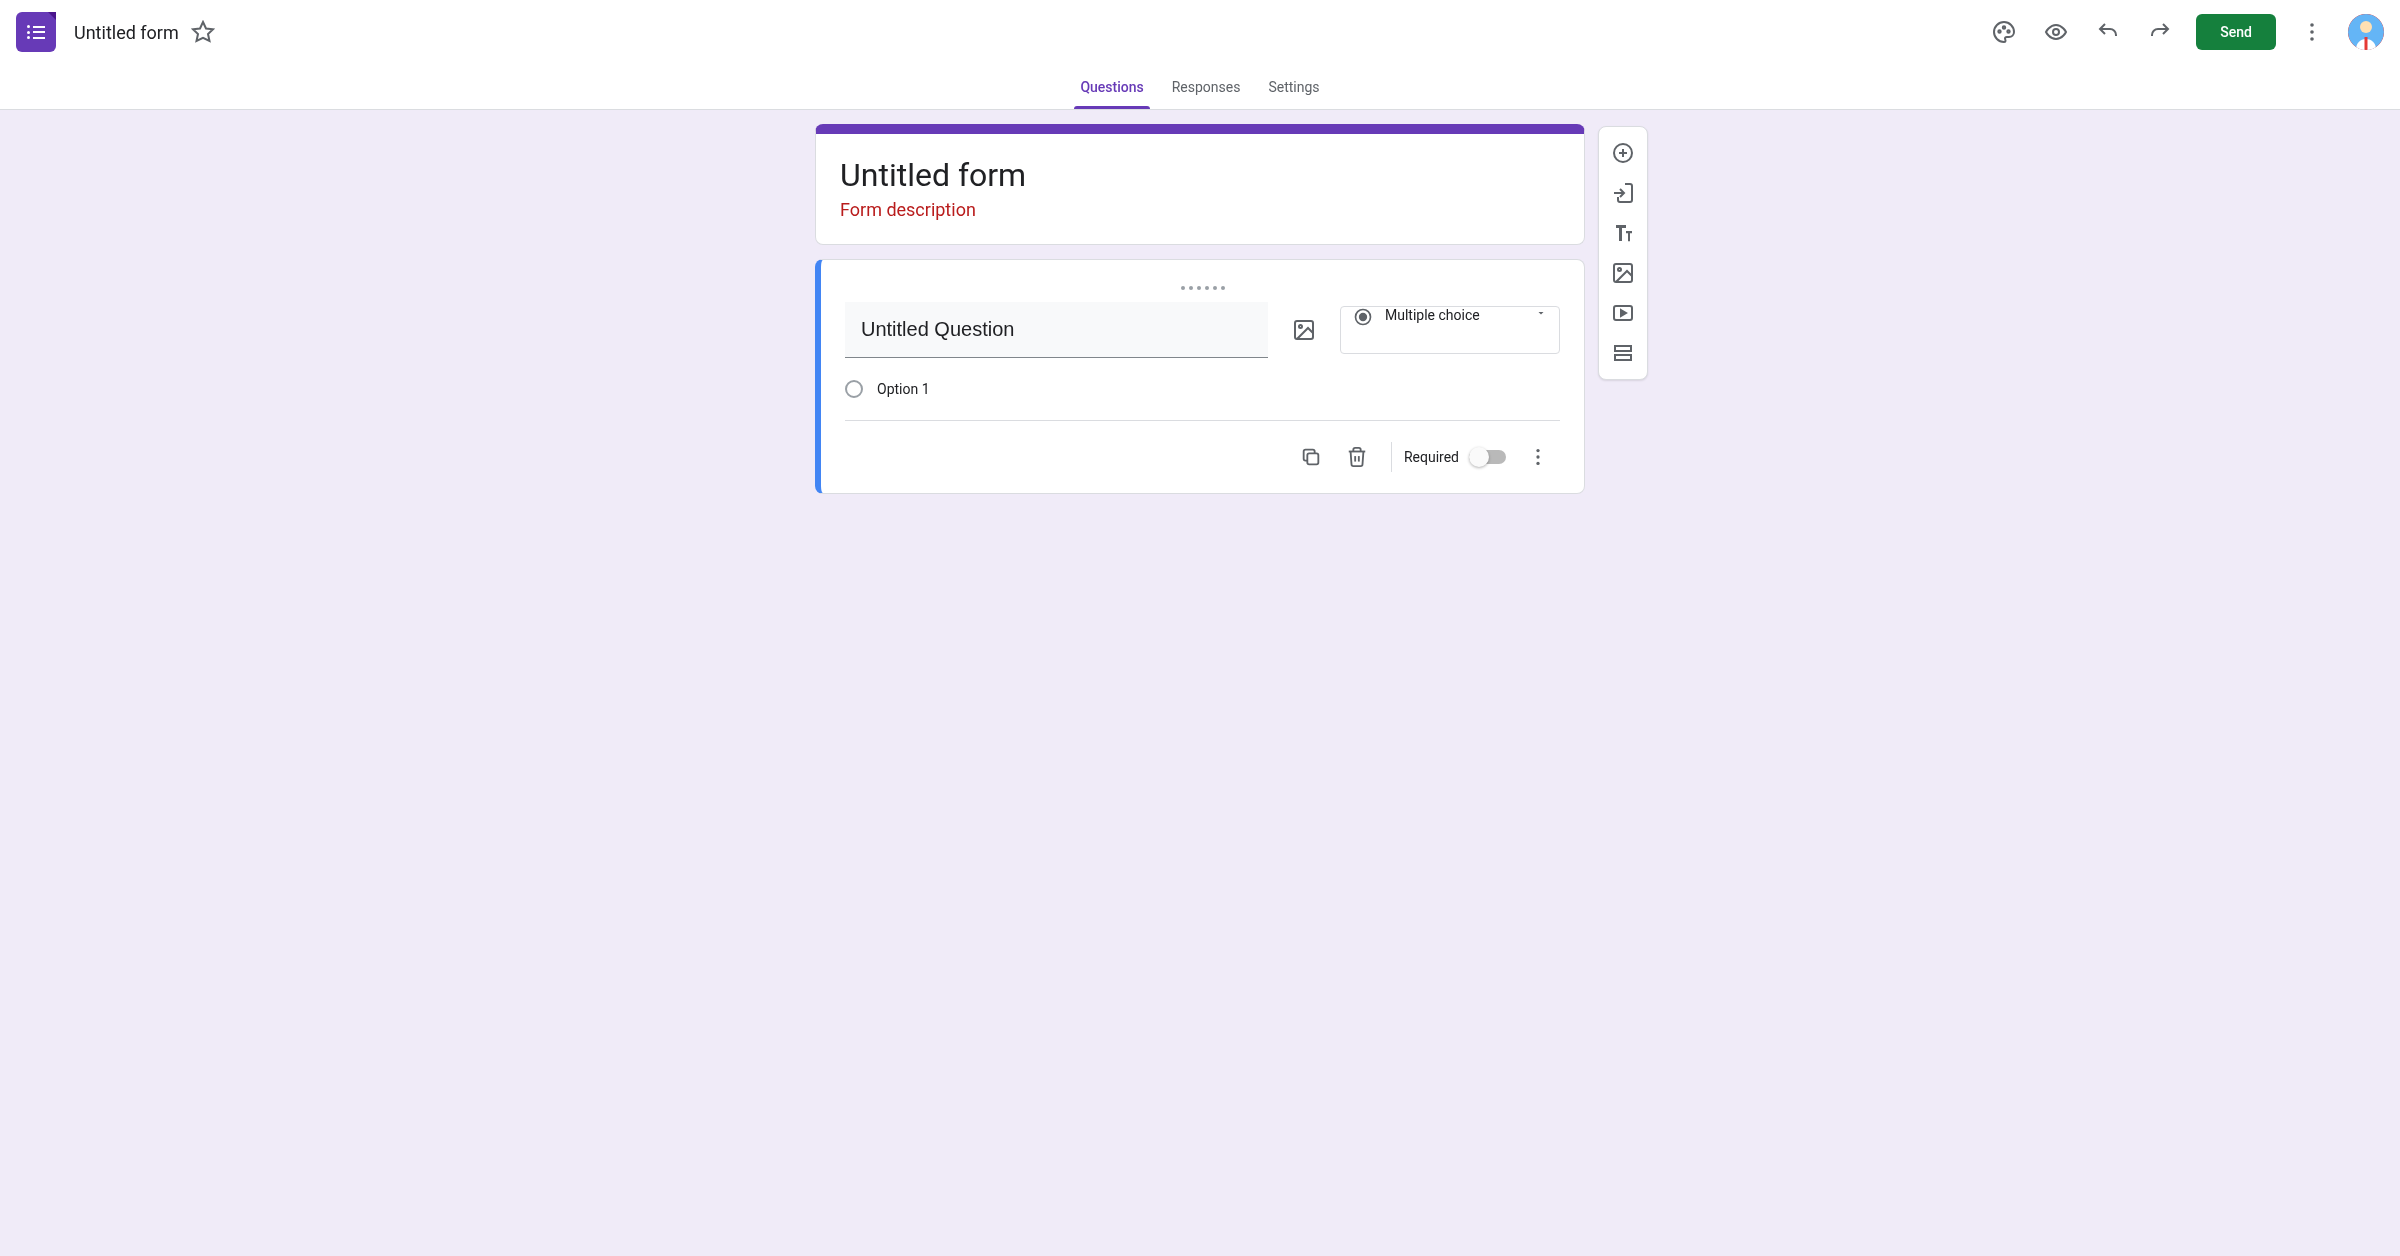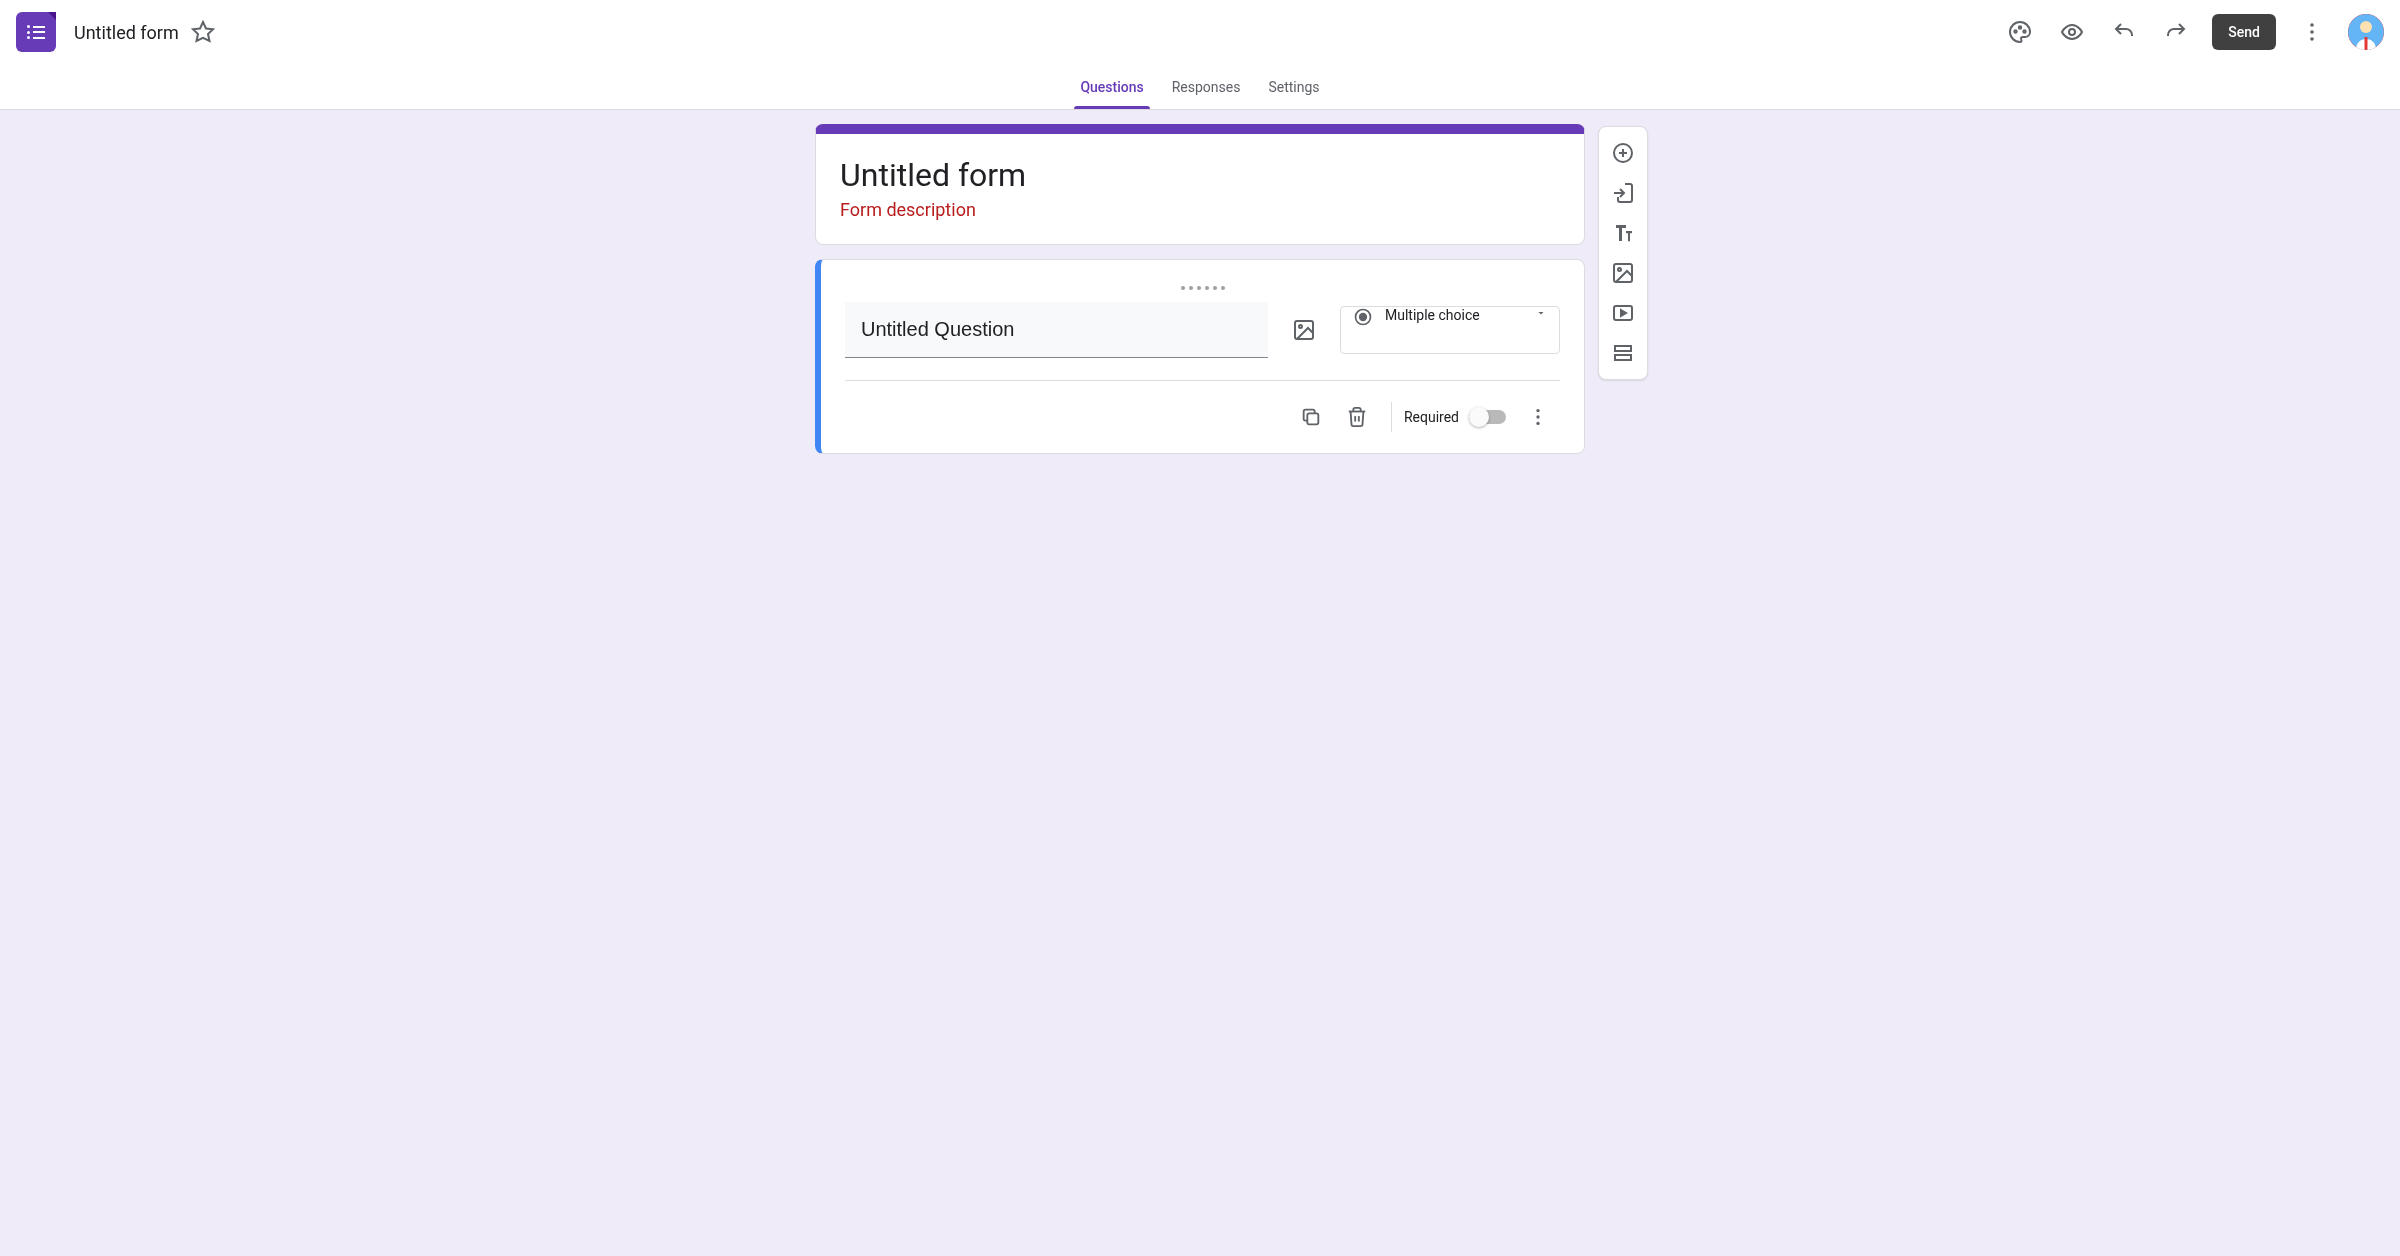--- a/index.html
+++ b/index.html
@@ -72,25 +72,25 @@
   height: 44px;
   display: flex;
   align-items: center;
   justify-content: center;
   border-radius: 50%;
   cursor: pointer;
   color: #5f6368;
   margin: 0 4px;
 }
 .send-btn {
-  background: #404040;
+  background: #15803d;
   color: #fff;
   font-size: 14px;
   font-weight: 500;
-  padding: 0 16px;
+  padding: 0 24px;
   height: 36px;
   border-radius: 6px;
   display: flex;
   align-items: center;
   justify-content: center;
   margin: 0 10px;
   cursor: pointer;
 }
 .avatar {
   width: 36px;
@@ -426,20 +426,24 @@
             </svg>
           <span>Multiple choice</span>
           <span class="spacer"></span>
           <svg width="12" height="12" viewBox="0 0 24 24" fill="#5f6368">
               <path d="M7 10l5 5 5-5z"></path>
             </svg>
         </div>
       </div>
 
       <div class="options">
+        <div class="option-row">
+          <div class="radio-empty"></div>
+          <span class="option-text">Option 1</span>
+        </div>
       </div>
 
       <div class="divider"></div>
 
       <div class="footer-row">
         <div class="footer-btn">
           <svg width="22" height="22" viewBox="0 0 24 24" fill="none" stroke="currentColor" stroke-width="2">
               <rect x="8" y="8" width="12" height="12" rx="2"></rect>
               <path d="M16 8V6a2 2 0 0 0-2-2H6a2 2 0 0 0-2 2v8a2 2 0 0 0 2 2h2"></path>
             </svg>

